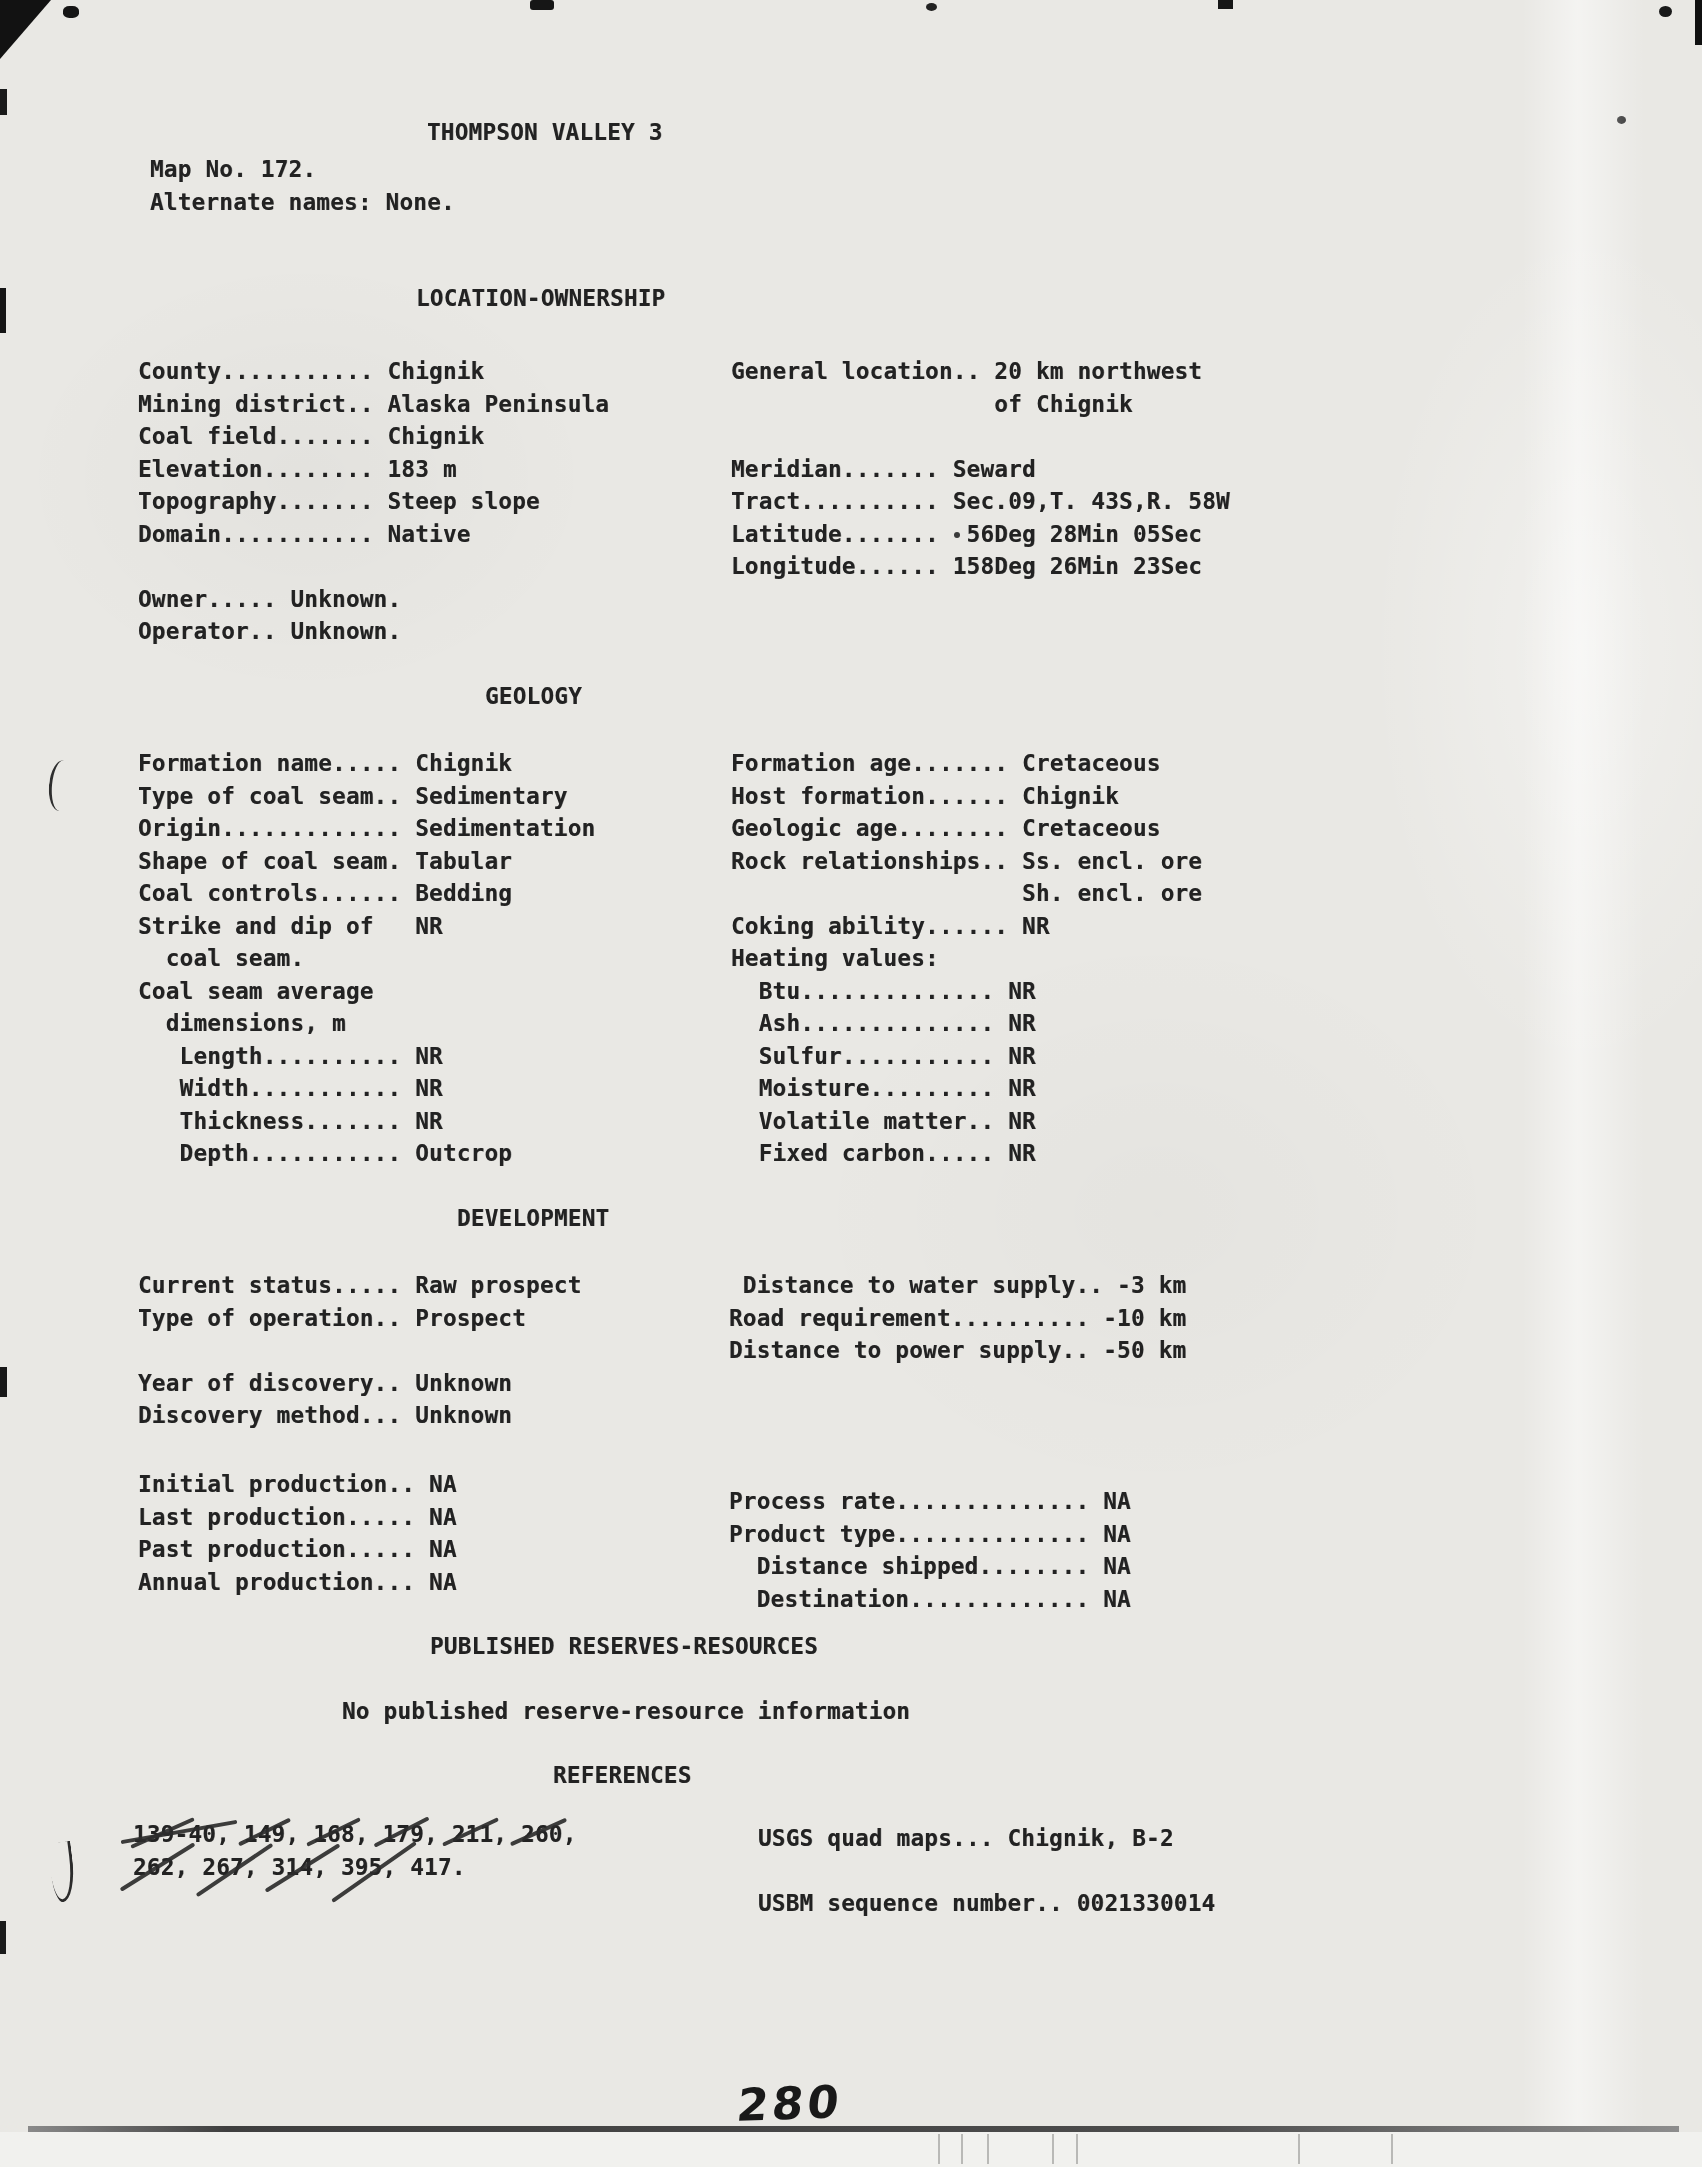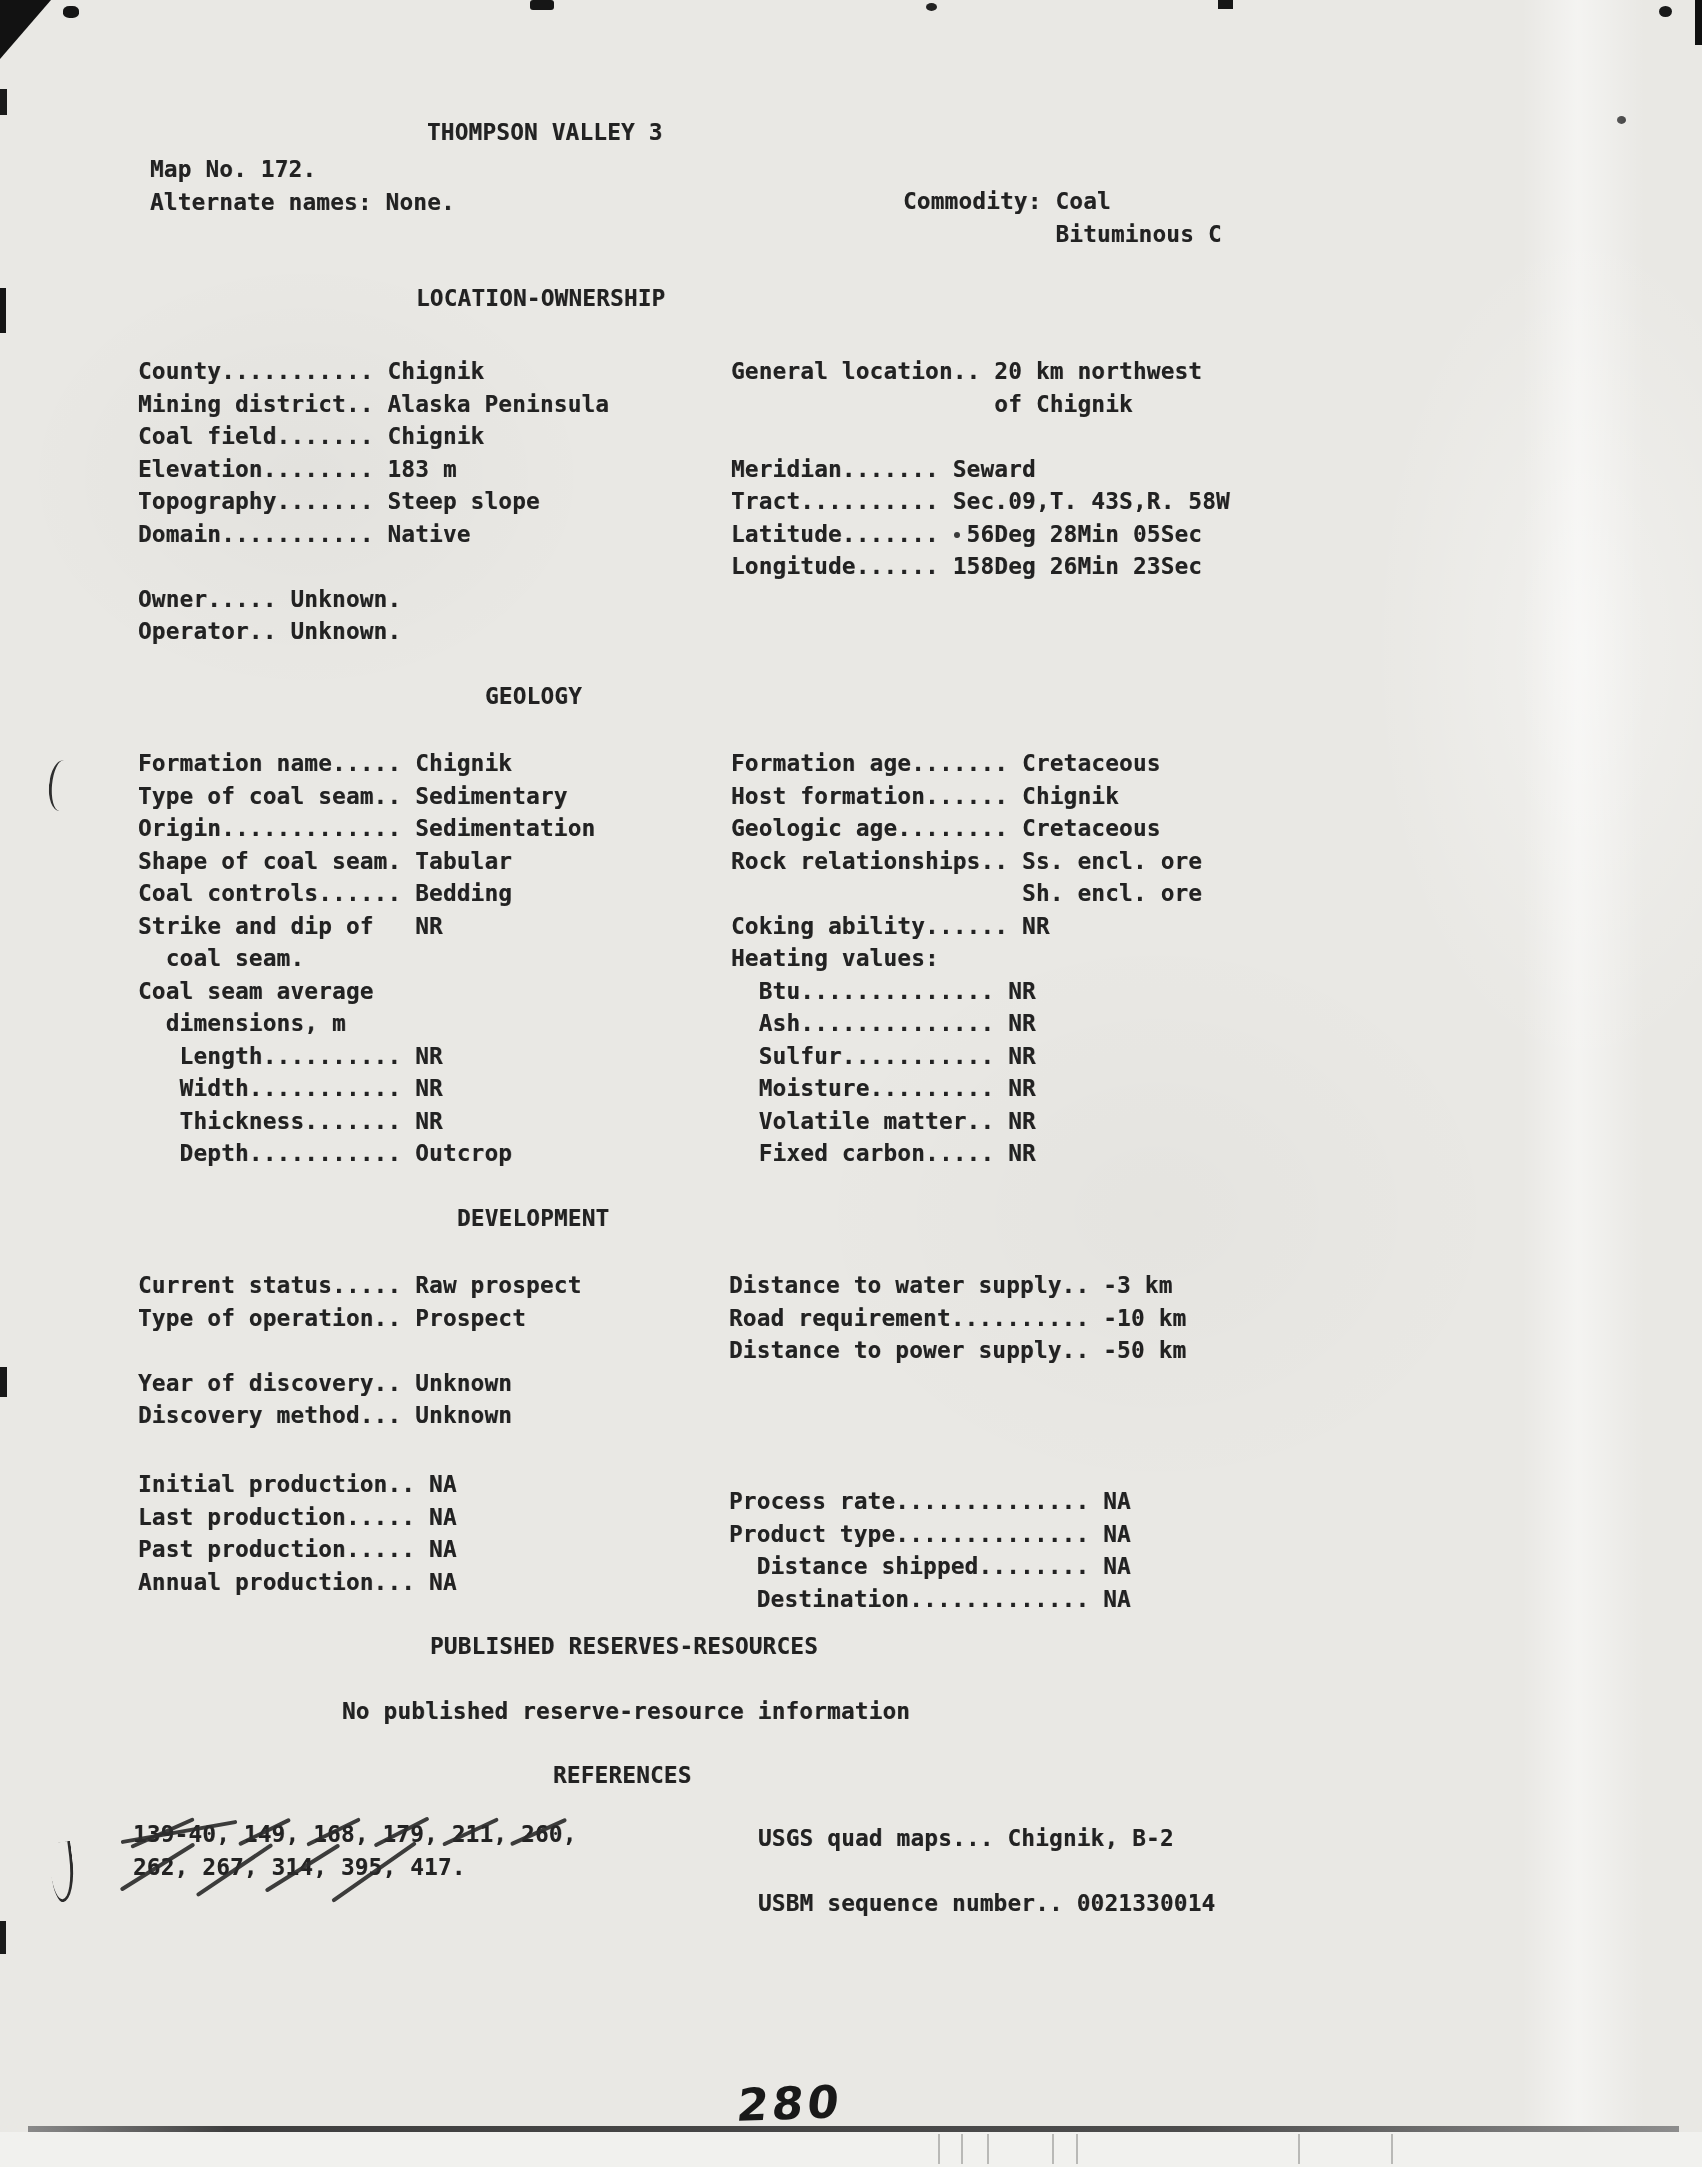--- a/index.html
+++ b/index.html
@@ -54,22 +54,20 @@
   <div class="artifact" style="left:0;top:1367px;width:6.9px;height:29.6px;background:#181818;"></div>
   <div class="artifact penj"></div>
   <div class="artifact" style="left:0;top:1921px;width:5.9px;height:33px;background:#1a1a1a;"></div>
   <div class="artifact" style="left:1617px;top:116px;width:8.9px;height:7.9px;background:#2a2a2a;border-radius:50%;"></div>
   <div class="artifact" style="left:954px;top:532px;width:5.9px;height:5.9px;background:#3a3a3a;border-radius:50%;"></div>
   <div class="lightband"></div>
 
   <pre class="t" style="left:427px;top:116px;">THOMPSON VALLEY 3</pre>
   <pre class="t" style="left:138px;top:153px;margin-left:12px;">Map No. 172.
 Alternate names: None.</pre>
-  <pre class="t" style="left:903px;top:185px;">Commodity: Coal
-           Bituminous C</pre>
 
   <pre class="t" style="left:416px;top:282px;">LOCATION-OWNERSHIP</pre>
   <pre class="t" style="left:138px;top:355px;">County........... Chignik
 Mining district.. Alaska Peninsula
 Coal field....... Chignik
 Elevation........ 183 m
 Topography....... Steep slope
 Domain........... Native
 
 Owner..... Unknown.
@@ -109,21 +107,21 @@
    Width........... NR
    Thickness....... NR
    Depth........... Outcrop</pre>
 
   <pre class="t" style="left:457px;top:1202px;">DEVELOPMENT</pre>
   <pre class="t" style="left:138px;top:1269px;">Current status..... Raw prospect
 Type of operation.. Prospect
 
 Year of discovery.. Unknown
 Discovery method... Unknown</pre>
-  <pre class="t" style="left:729px;top:1269px;">Distance to water supply.. -3 km
+  <pre class="t" style="left:729px;top:1269px;text-align:right;">Distance to water supply.. -3 km
 Road requirement.......... -10 km
 Distance to power supply.. -50 km</pre>
   <pre class="t" style="left:138px;top:1468px;">Initial production.. NA
 Last production..... NA
 Past production..... NA
 Annual production... NA</pre>
   <pre class="t" style="left:729px;top:1468px;margin-top:17px;">Process rate.............. NA
 Product type.............. NA
   Distance shipped........ NA
   Destination............. NA</pre>

